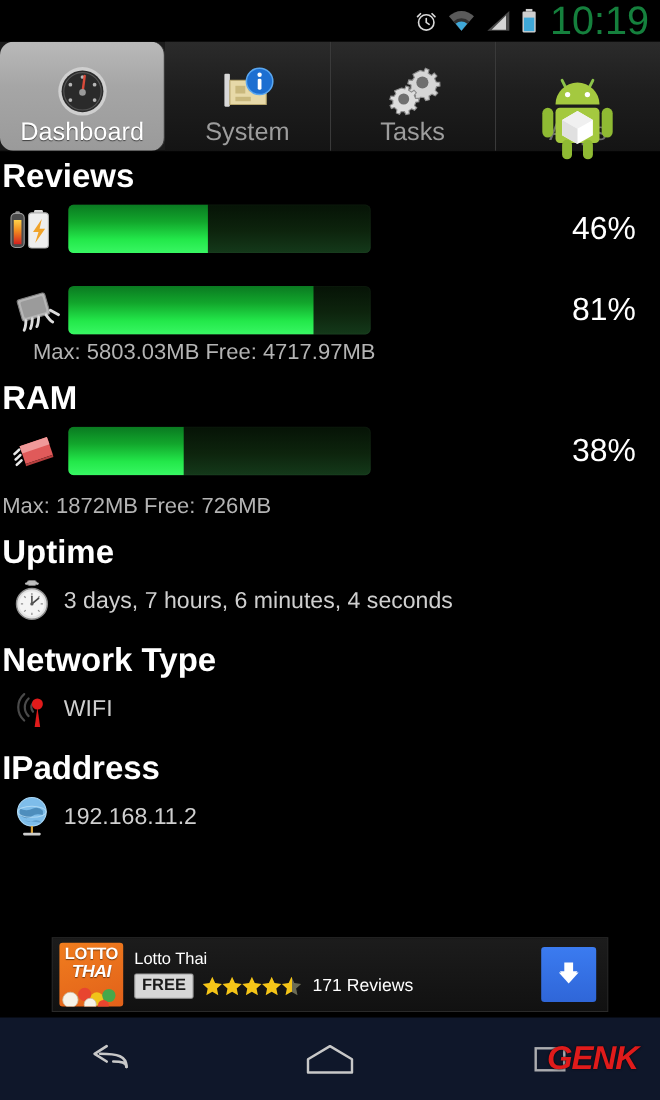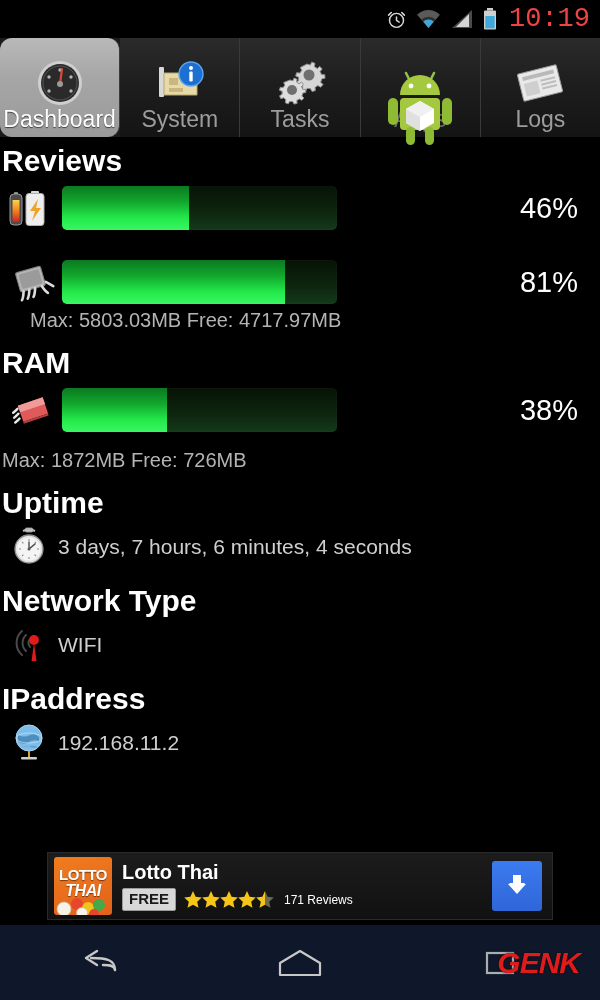--- a/index.html
+++ b/index.html
@@ -12,22 +12,22 @@
   #screen { position:relative; width:600px; height:1000px; background:#000; }
 
   
   .statusbar {
     position:absolute; top:0; left:0; width:600px; height:38px;
     background:#000; display:flex; align-items:center;
     justify-content:flex-end; padding-right:10px; gap:9px;
   }
   .sb-icon { display:flex; align-items:center; justify-content:center; }
   .sb-time {
-    color:#ef4444; font-size:27px; letter-spacing:0px;
-    font-family:Liberation Mono, monospace; line-height:1;
+    color:#15803d; font-size:36px; letter-spacing:0px;
+    font-family:Liberation Sans, sans-serif; line-height:1;
     padding-left:3px;
   }
 
   
   .tabbar {
     position:absolute; top:38px; left:0; width:600px; height:100px;
     display:flex; background:#1b1b1b;
     border-bottom:1px solid #000;
   }
   .tab {
@@ -103,44 +103,44 @@
     width:506px; height:68px;
     background:linear-gradient(180deg,#1c1c1c 0%,#111 100%);
     border:1px solid #2a2a2a;
     display:flex; align-items:center; padding:5px 6px;
   }
   .ad-icon {
     width:58px; height:58px; flex:none; border-radius:3px;
     background:linear-gradient(160deg,#f07d1e 0%,#e2611a 100%);
     position:relative; overflow:hidden;
     display:flex; flex-direction:column; align-items:center;
-    justify-content:flex-start; padding-top:10px;
+    justify-content:flex-start; padding-top:3px;
   }
   .ad-icon-l1 {
     color:#fff; font-size:15px; font-weight:bold; line-height:1;
     letter-spacing:-.5px; text-shadow:0 1px 1px rgba(0,0,0,.5);
   }
   .ad-icon-l2 {
     color:#fff; font-size:16px; font-weight:bold; font-style:italic;
     line-height:1; letter-spacing:-.5px; margin-top:1px;
     text-shadow:0 1px 1px rgba(0,0,0,.5);
   }
   .ad-balls { position:absolute; bottom:-2px; left:0; width:100%; height:24px; }
   .ad-body { flex:1; padding-left:10px; }
   .ad-title {
-    color:#ffffff; font-size:20px; font-weight:bold; line-height:1.1;
+    color:#ffffff; font-size:15px; font-weight:normal; line-height:1.1;
   }
   .ad-meta { display:flex; align-items:center; gap:8px; margin-top:5px; }
   .ad-free {
     background:#d8d8d8; color:#1a1a1a; font-size:15px; font-weight:bold;
     padding:1px 6px; border-radius:2px; line-height:1.25;
     border:1px solid #9a9a9a;
   }
   .ad-stars { display:flex; align-items:center; gap:0px; }
-  .ad-reviews { color:#ffffff; font-size:12px; line-height:1; }
+  .ad-reviews { color:#ffffff; font-size:16px; line-height:1; }
   .ad-btn {
     width:50px; height:50px; flex:none; border-radius:3px;
     background:linear-gradient(180deg,#3b7bf0 0%,#2f66d8 100%);
     display:flex; align-items:center; justify-content:center;
     margin-right:4px;
   }
 
   
   .navbar {
     position:absolute; bottom:0; left:0; width:600px; height:75px;
@@ -262,35 +262,20 @@
           <rect x="22" y="62" width="9" height="18" rx="4.5" fill="#8fba33"></rect>
           <rect x="41" y="62" width="9" height="18" rx="4.5" fill="#8fba33"></rect>
           <path d="M36 36 L50 44 L50 58 L36 66 L22 58 L22 44 Z" fill="#ffffff"></path>
           <path d="M36 36 L50 44 L36 52 L22 44 Z" fill="#f0f0f0"></path>
           <path d="M36 52 L36 66 L22 58 L22 44 Z" fill="#e0e0e0"></path>
         </svg>
       </span>
       <span class="tab-label">Apps</span>
     </div>
 
-    <div class="tab">
-      <span class="tab-icon">
-        <svg width="56" height="46" viewBox="0 0 56 46">
-          <g transform="rotate(-14 28 23)">
-            <rect x="8" y="9" width="40" height="28" rx="1.5" fill="#e9e9e9" stroke="#9c9c9c" stroke-width="1"></rect>
-            <rect x="12" y="13" width="32" height="4" fill="#b9b9b9"></rect>
-            <rect x="12" y="20" width="14" height="13" fill="#cfcfcf"></rect>
-            <rect x="29" y="20" width="15" height="2" fill="#bdbdbd"></rect>
-            <rect x="29" y="24" width="15" height="2" fill="#bdbdbd"></rect>
-            <rect x="29" y="28" width="15" height="2" fill="#bdbdbd"></rect>
-          </g>
-        </svg>
-      </span>
-      <span class="tab-label">Logs</span>
-    </div>
   </div>
 
   <div class="content">
 
     <div style="padding-top:8px;">
       <div class="section-title">Reviews</div>
       <div class="meter-row" style="margin-top:8px;">
         <span class="meter-icon">
           <svg width="48" height="42" viewBox="0 0 48 42">
             <rect x="7" y="5" width="4" height="3" rx="1" fill="#8e8e8e"></rect>

